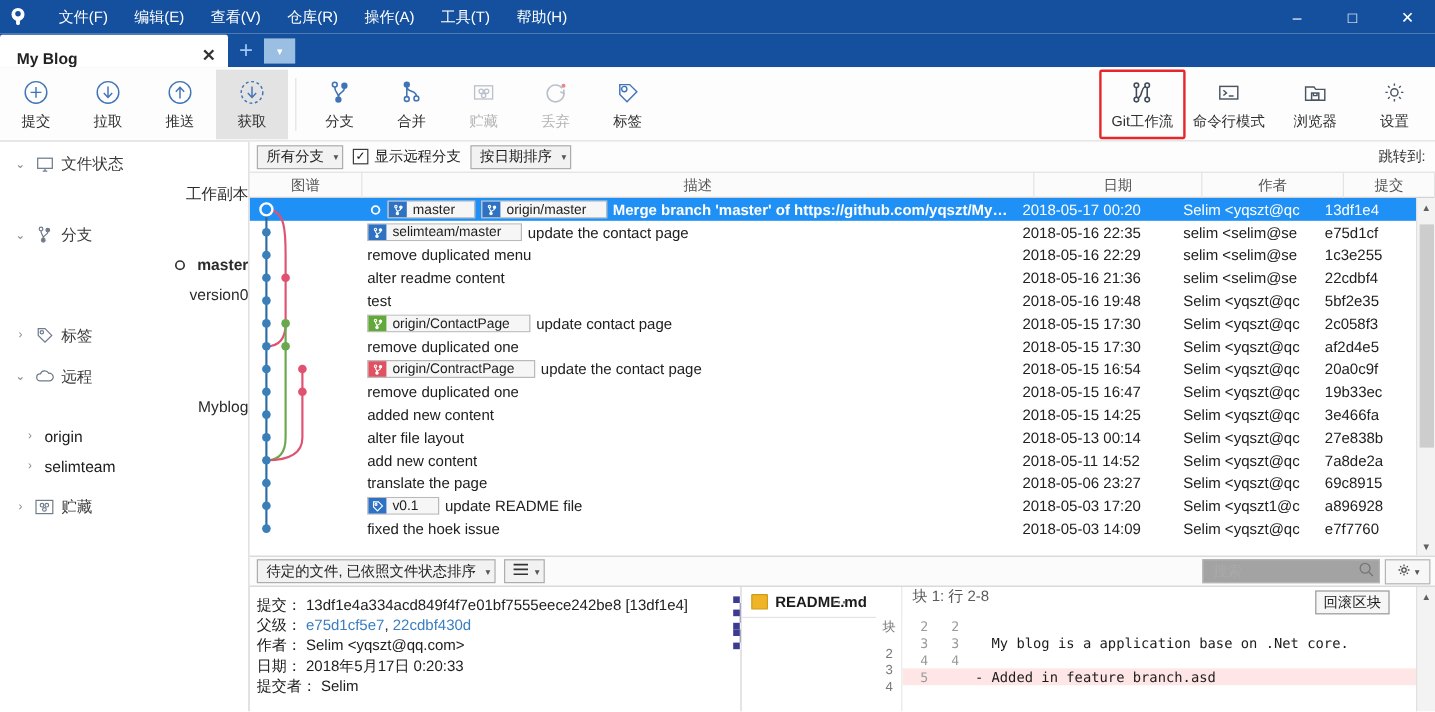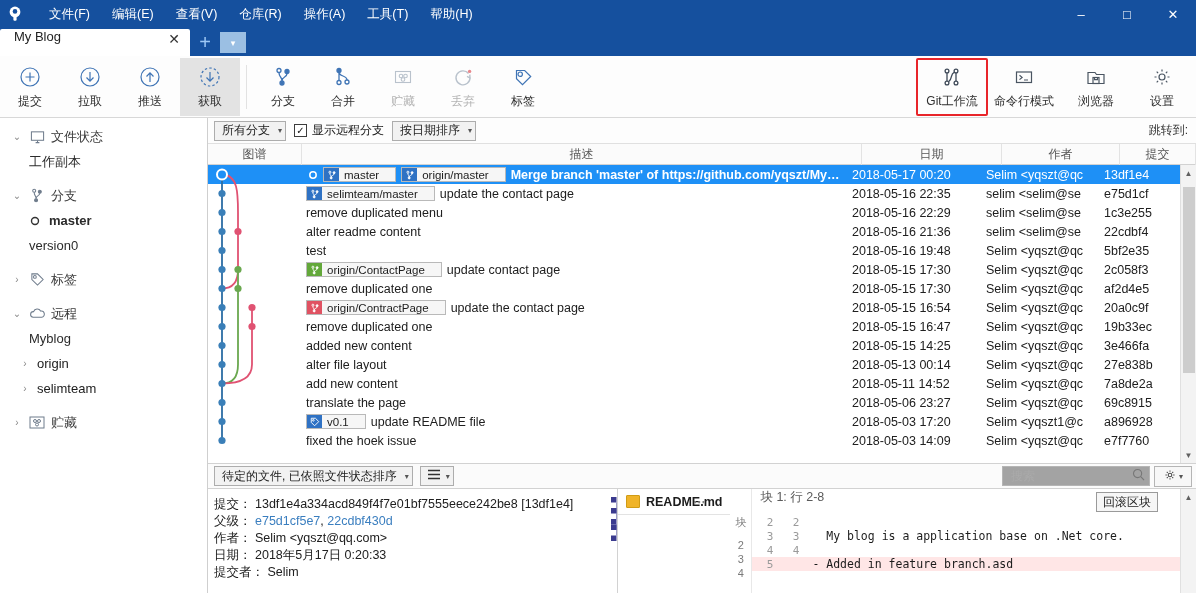--- a/index.html
+++ b/index.html
@@ -30,22 +30,22 @@
     color:#fff; font-size:13px; cursor:default;
   }
 
   
   .tabstrip {
     height:28px; background:#15509e; display:flex; align-items:flex-end; flex:none;
     position:relative;
   }
   .tab {
     height:27px; min-width:190px; background:#ffffff; color:#222;
-    display:flex; align-items:flex-start; padding:0 6px 0 14px; font-size:13px;
-    border-top-left-radius:2px; border-top-right-radius:2px;
+    display:flex; align-items:flex-end; padding:0 6px 0 14px; font-size:13px;
+    border-top-left-radius:2px; border-top-right-radius:2px;font-weight:bold;
   }
   .tab .tab-label { flex:1; }
   .tab .tab-close {
     width:20px; height:20px; display:flex; align-items:center; justify-content:center;
     color:#333; font-size:14px; cursor:pointer;
   }
   .tab-add {
     width:30px; height:27px; display:flex; align-items:center; justify-content:center;
     color:#9ec8f5; font-size:20px; font-weight:300; cursor:pointer;
   }
@@ -87,21 +87,21 @@
   .side-row {
     display:flex; align-items:center; height:25px; padding-left:8px; cursor:pointer;
     font-size:13px; color:#1b1b1b; white-space:nowrap;
   }
   .side-row .caret {
     width:18px; text-align:center; color:#8a8a8a; font-size:10px; flex:none;
   }
   .side-row .sicon { width:22px; display:flex; align-items:center; justify-content:center; flex:none; }
   .side-row .slabel { padding-left:3px; }
   .side-row.group { color:#3a3a3a; }
-  .side-row.child { padding-left:26px; }
+  .side-row.child { padding-left:26px;justify-content:flex-end; }
   .side-row.child .slabel { color:#2b2b2b; }
   .side-row.current .slabel { font-weight:bold; }
   .side-spacer { height:9px; }
 
   
   .main { flex:1; display:flex; flex-direction:column; min-width:0; }
 
   
   .filterbar {
     height:26px; flex:none; display:flex; align-items:center; gap:8px;

